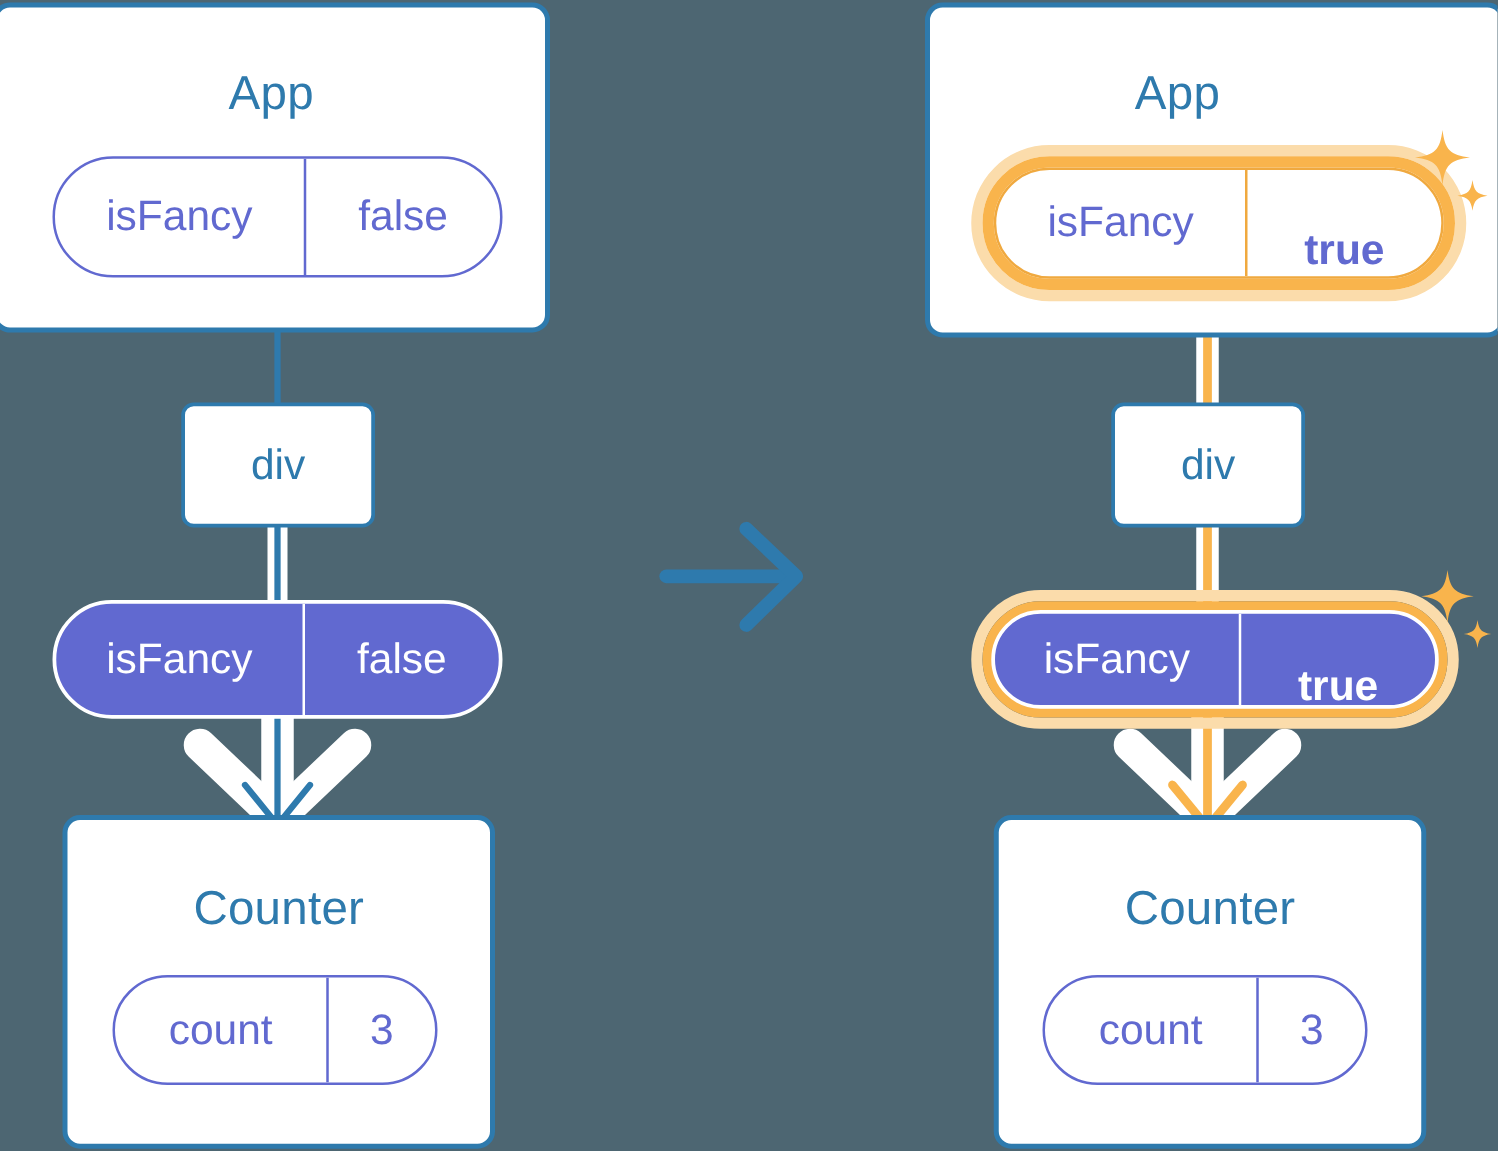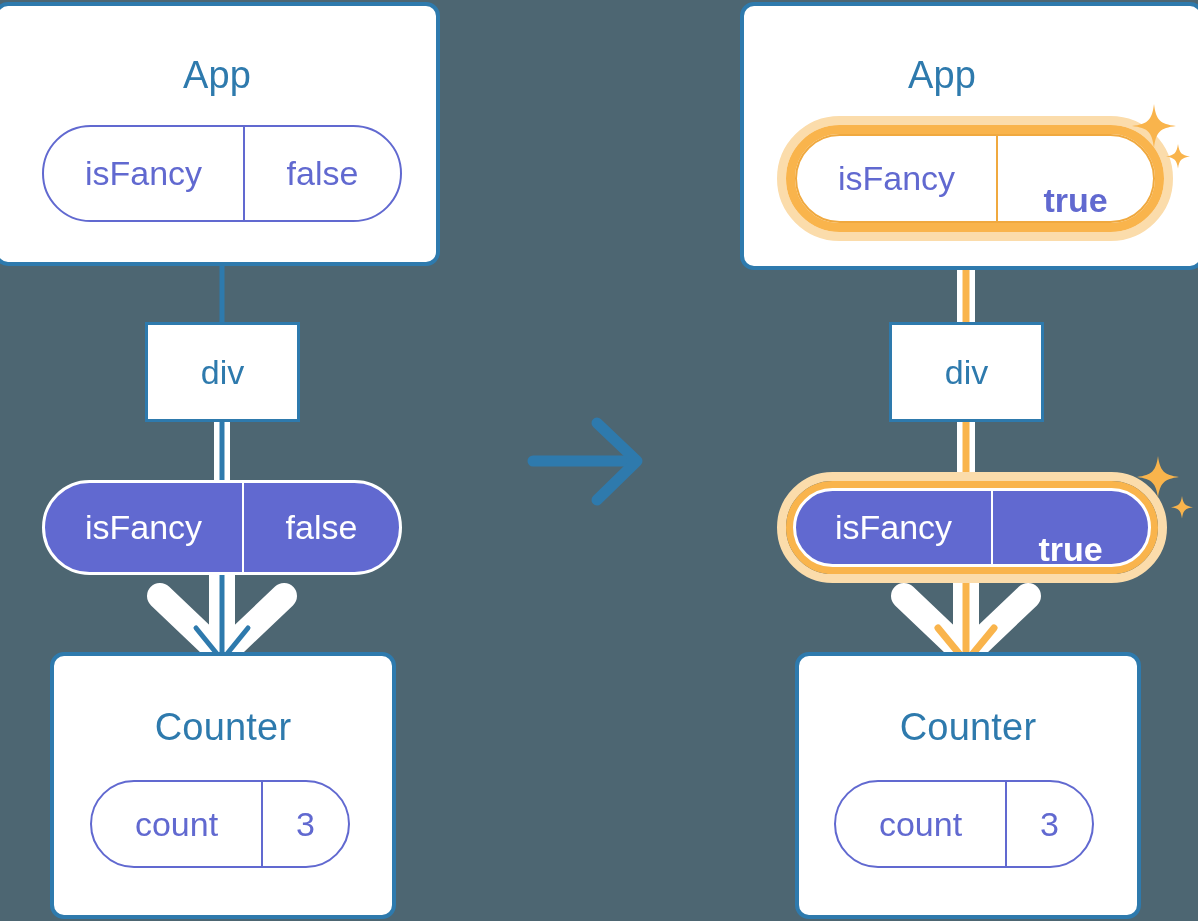--- a/index.html
+++ b/index.html
@@ -46,21 +46,21 @@
     font-size: 38px;
     letter-spacing: 0.2px;
     white-space: nowrap;
   }
 
   
   .tag-box {
     position: absolute;
     background: #ffffff;
     border: 3px solid #2e7aad;
-    border-radius: 0;
+    border-radius: 10px;
     box-sizing: border-box;
     display: flex;
     align-items: center;
     justify-content: center;
     color: #2e7aad;
     font-size: 34px;
   }
   .tag-box span { position: relative; z-index: 3; }
 
   

